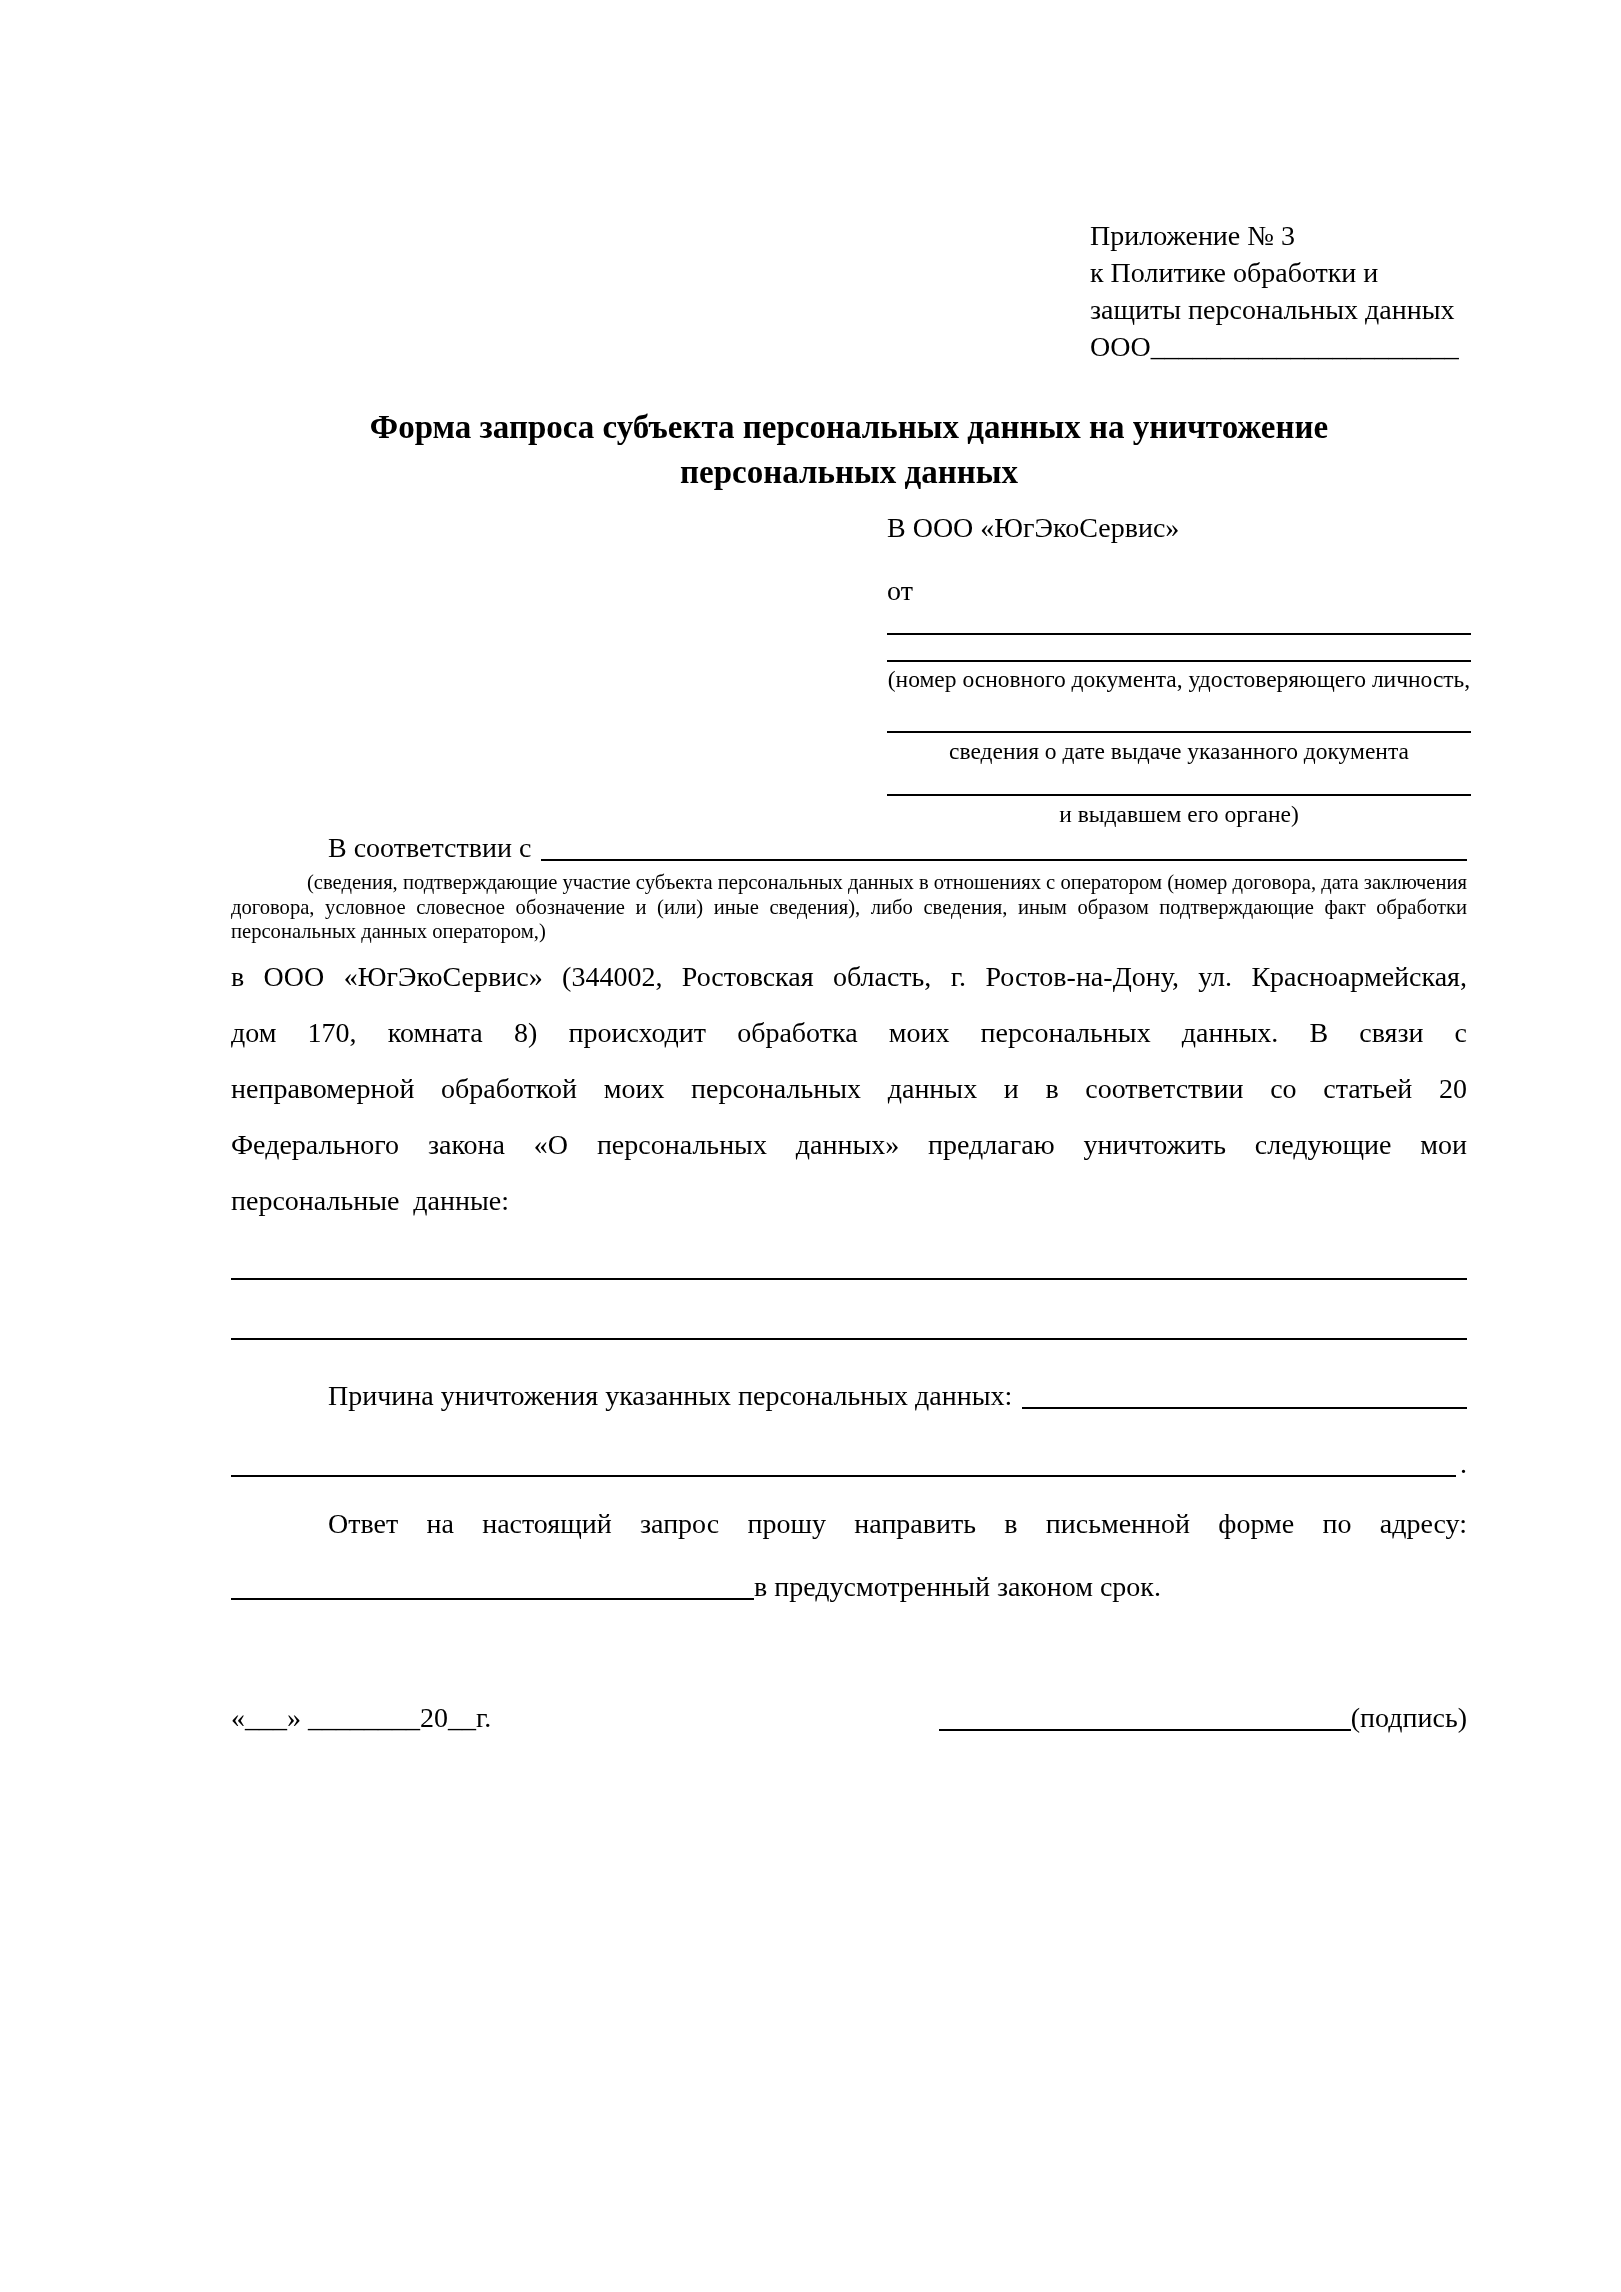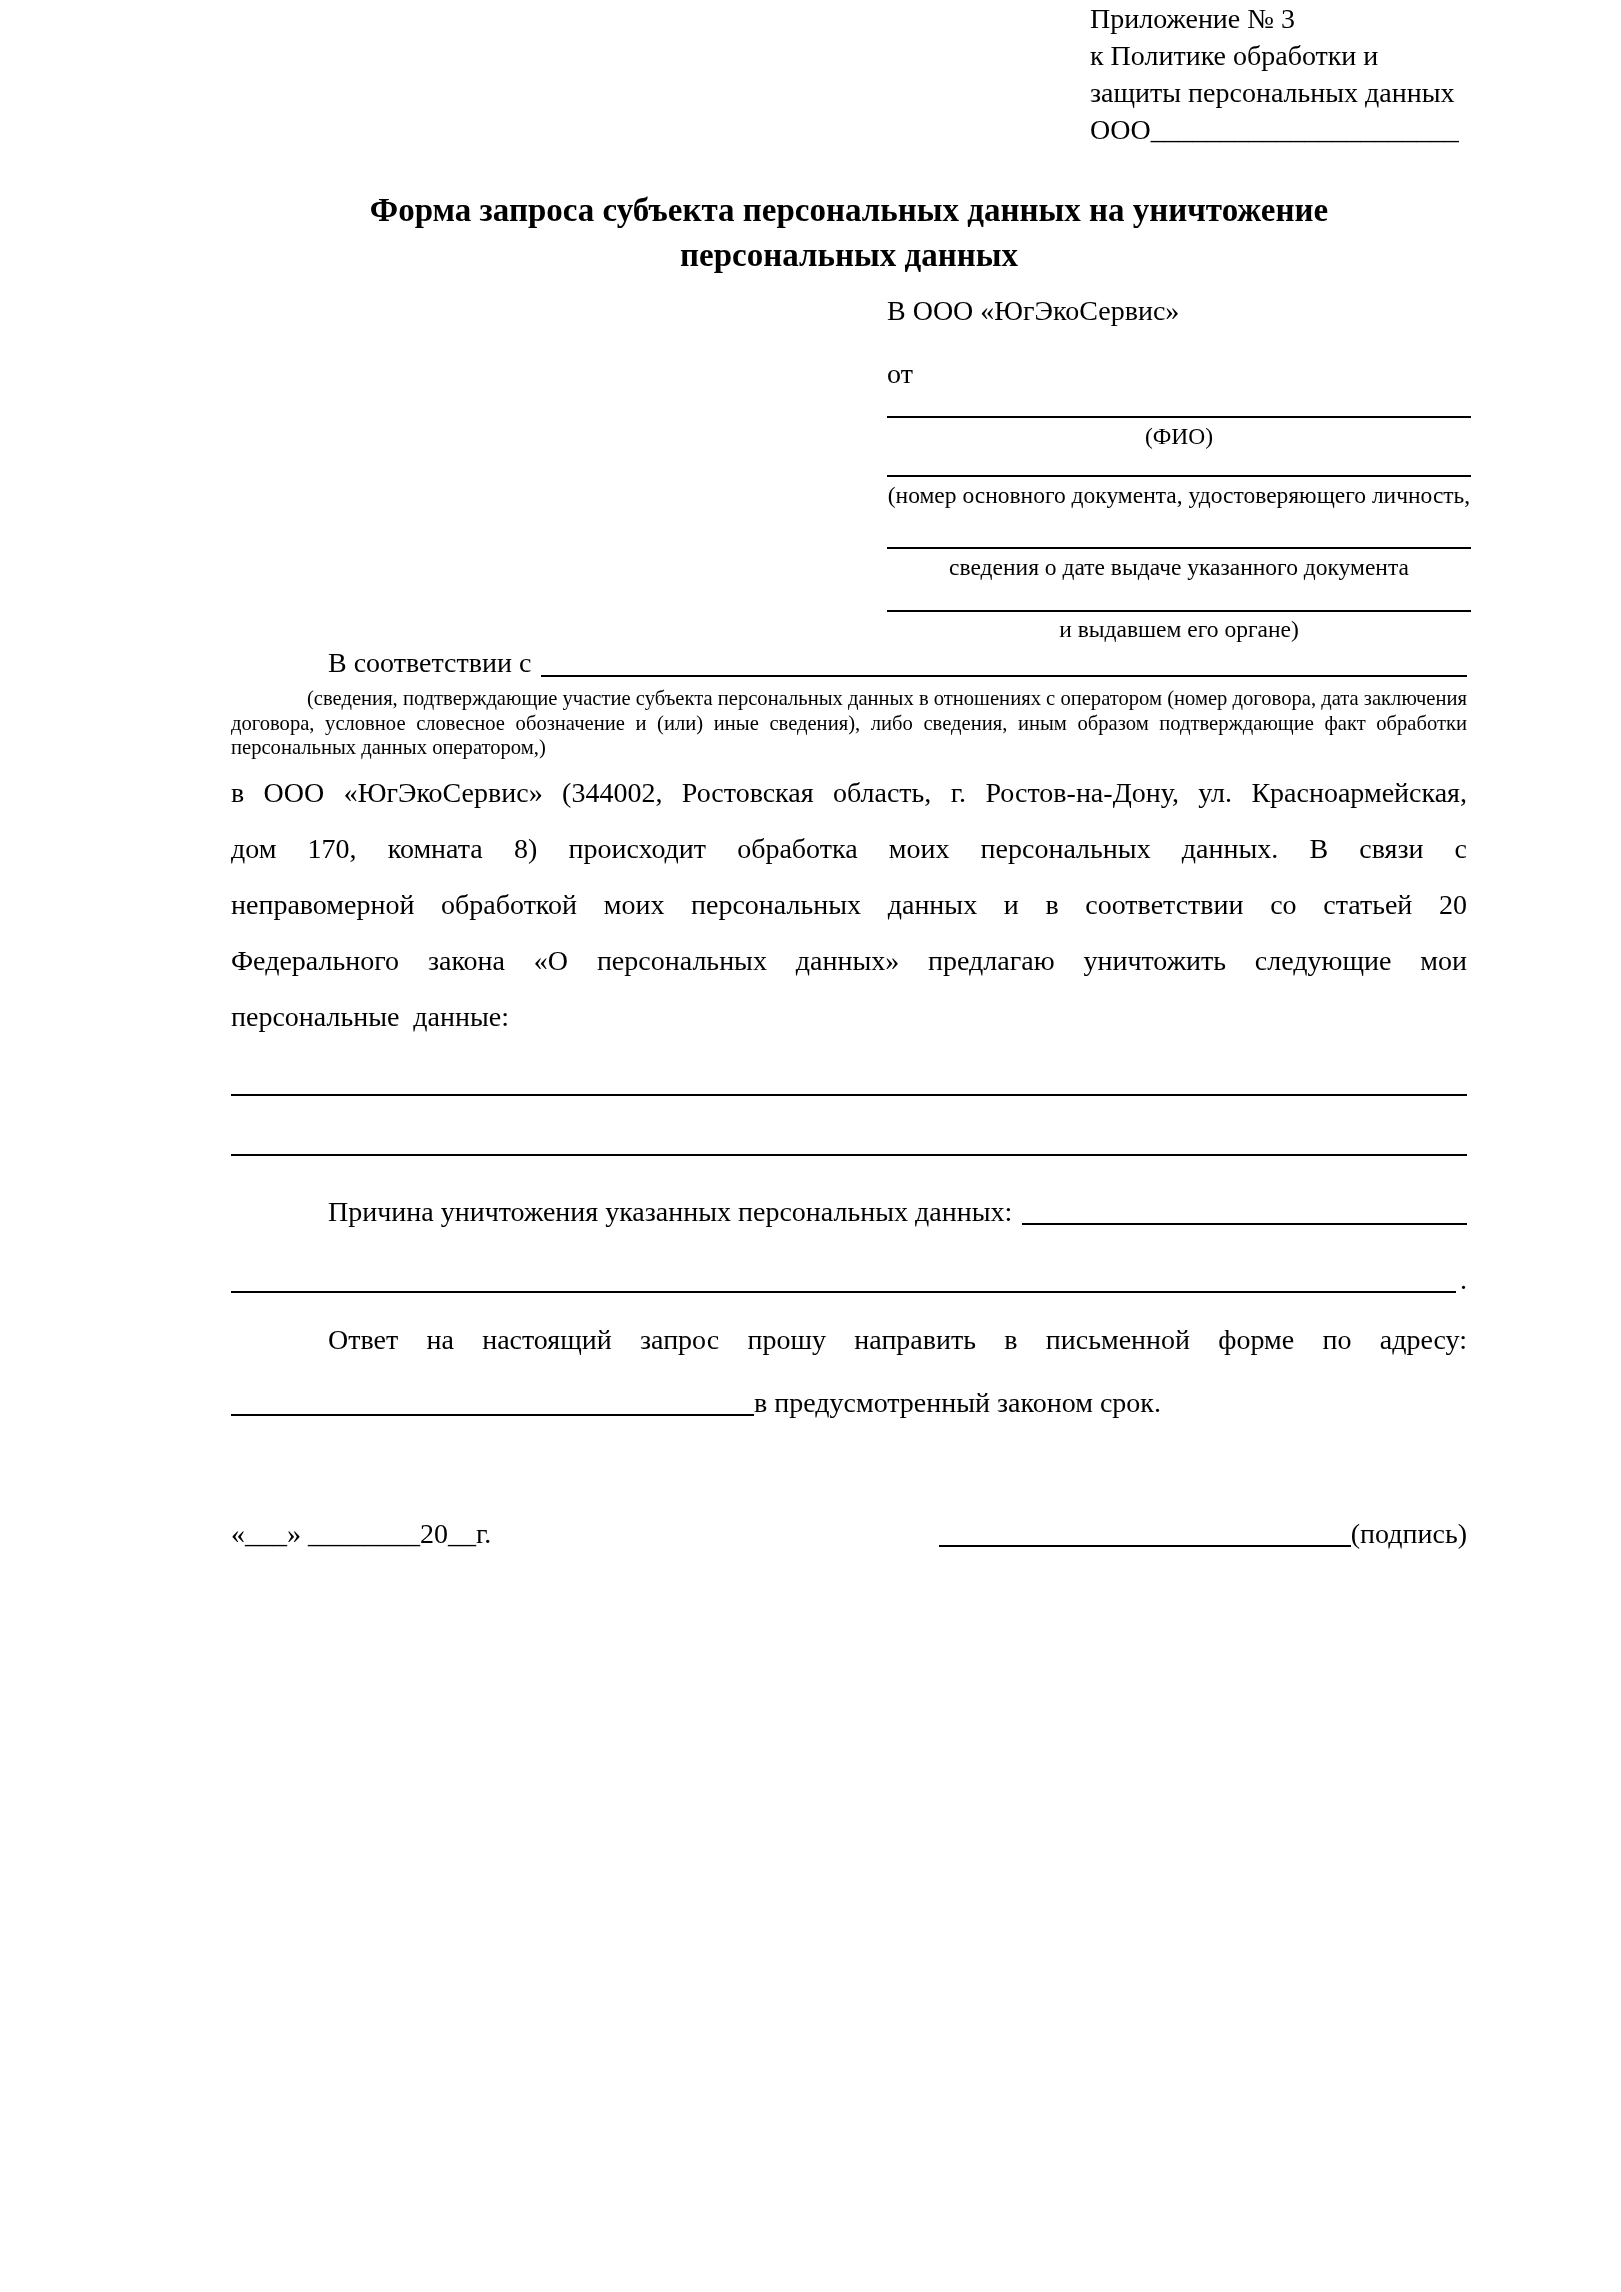--- a/index.html
+++ b/index.html
@@ -9,20 +9,21 @@
     width: 1621px;
     height: 2293px;
     background: #ffffff;
     color: #000000;
     font-family: "Liberation Serif", "DejaVu Serif", serif;
     padding: 0 154px 0 231px;
     overflow: hidden;
   }
   
   .appendix {
+    padding-top: 217px;
     margin-left: 859px;
     font-size: 28px;
     line-height: 37px;
     white-space: nowrap;
   }
   
   .doc-title {
     margin: 40px auto 0 auto;
     width: 1176px;
     font-size: 33px;
@@ -157,21 +158,20 @@
   </div>
 
   <div class="doc-title">Форма запроса субъекта персональных данных на уничтожение персональных данных</div>
 
   <div class="addressee">
     <div>В ООО «ЮгЭкоСервис»</div>
     <div class="addr-from">от</div>
 
     <div class="field f1">
       <div class="field-line"></div>
-      <div class="field-caption">(ФИО)</div>
     </div>
 
     <div class="field f2">
       <div class="field-line"></div>
       <div class="field-caption">(номер основного документа, удостоверяющего личность,</div>
     </div>
 
     <div class="field f3">
       <div class="field-line"></div>
       <div class="field-caption">сведения о дате выдаче указанного документа</div>

